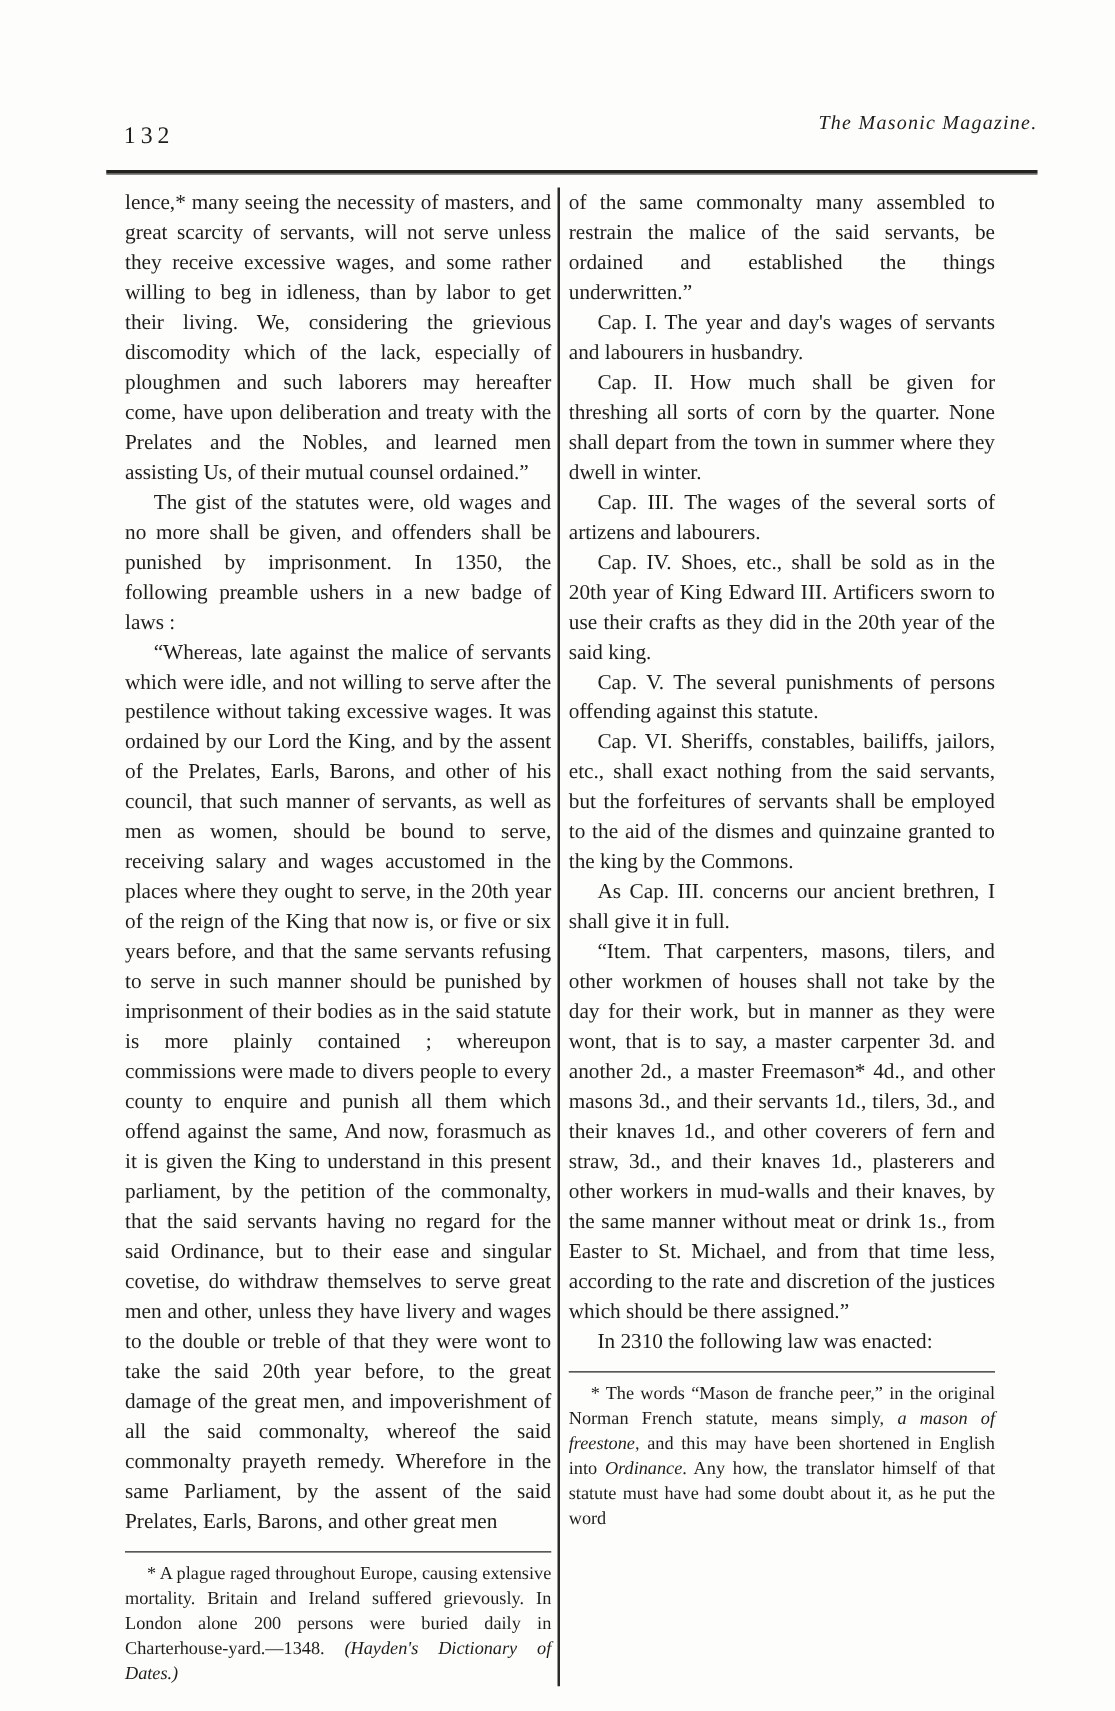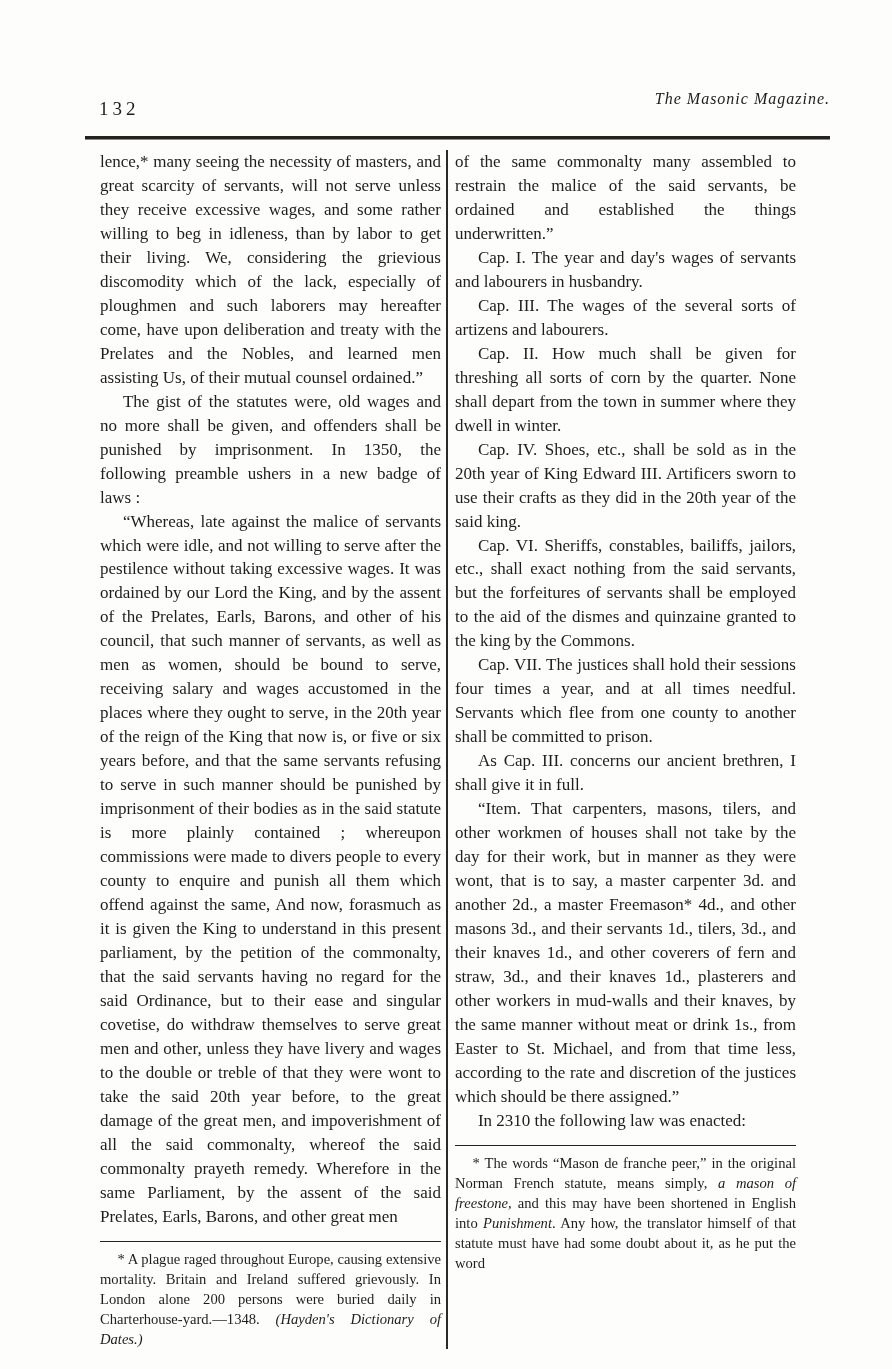--- a/index.html
+++ b/index.html
@@ -68,29 +68,29 @@
         <div class="footnote-rule"></div>
         <p><span>* A plague raged throughout Europe, causing extensive mortality. Britain and Ireland suffered grievously. In London alone 200 persons were buried daily in Charterhouse-yard.—1348. </span><span class="italic">(Hayden's Dictionary of Dates.)</span></p>
       </div>
     </section>
 
     <div class="column-divider"></div>
 
     <section class="column">
       <p class="no-indent">of the same commonalty many assembled to restrain the malice of the said servants, be ordained and established the things underwritten.”</p>
       <p>Cap. I. The year and day's wages of servants and labourers in husbandry.</p>
+      <p>Cap. II. How much shall be given for threshing all sorts of corn by the quarter. None shall depart from the town in summer where they dwell in winter.</p>
       <p>Cap. III. The wages of the several sorts of artizens and labourers.</p>
-      <p>Cap. II. How much shall be given for threshing all sorts of corn by the quarter. None shall depart from the town in summer where they dwell in winter.</p>
       <p>Cap. IV. Shoes, etc., shall be sold as in the 20th year of King Edward III. Artificers sworn to use their crafts as they did in the 20th year of the said king.</p>
+      <p>Cap. V. The several punishments of persons offending against this statute.</p>
       <p>Cap. VI. Sheriffs, constables, bailiffs, jailors, etc., shall exact nothing from the said servants, but the forfeitures of servants shall be employed to the aid of the dismes and quinzaine granted to the king by the Commons.</p>
-      <p>Cap. VII. The justices shall hold their sessions four times a year, and at all times needful. Servants which flee from one county to another shall be committed to prison.</p>
       <p>As Cap. III. concerns our ancient brethren, I shall give it in full.</p>
       <p>“Item. That carpenters, masons, tilers, and other workmen of houses shall not take by the day for their work, but in manner as they were wont, that is to say, a master carpenter 3d. and another 2d., a master Freemason* 4d., and other masons 3d., and their servants 1d., tilers, 3d., and their knaves 1d., and other coverers of fern and straw, 3d., and their knaves 1d., plasterers and other workers in mud-walls and their knaves, by the same manner without meat or drink 1s., from Easter to St. Michael, and from that time less, according to the rate and discretion of the justices which should be there assigned.”</p>
       <p>In 2310 the following law was enacted:</p>
       <div class="footnote">
         <div class="footnote-rule"></div>
-        <p><span>* The words “Mason de franche peer,” in the original Norman French statute, means simply, </span><span class="italic">a mason of freestone</span><span>, and this may have been shortened in English into </span><span class="italic">Punishment</span><span>. Any how, the translator himself of that statute must have had some doubt about it, as he put the word </span></p>
+        <p><span>* The words “Mason de franche peer,” in the original Norman French statute, means simply, </span><span class="italic">a mason of freestone</span><span>, and this may have been shortened in English into </span><span class="italic">Ordinance</span><span>. Any how, the translator himself of that statute must have had some doubt about it, as he put the word </span></p>
       </div>
     </section>
 
   </main>
 
 </div>
 
 </body></html>

